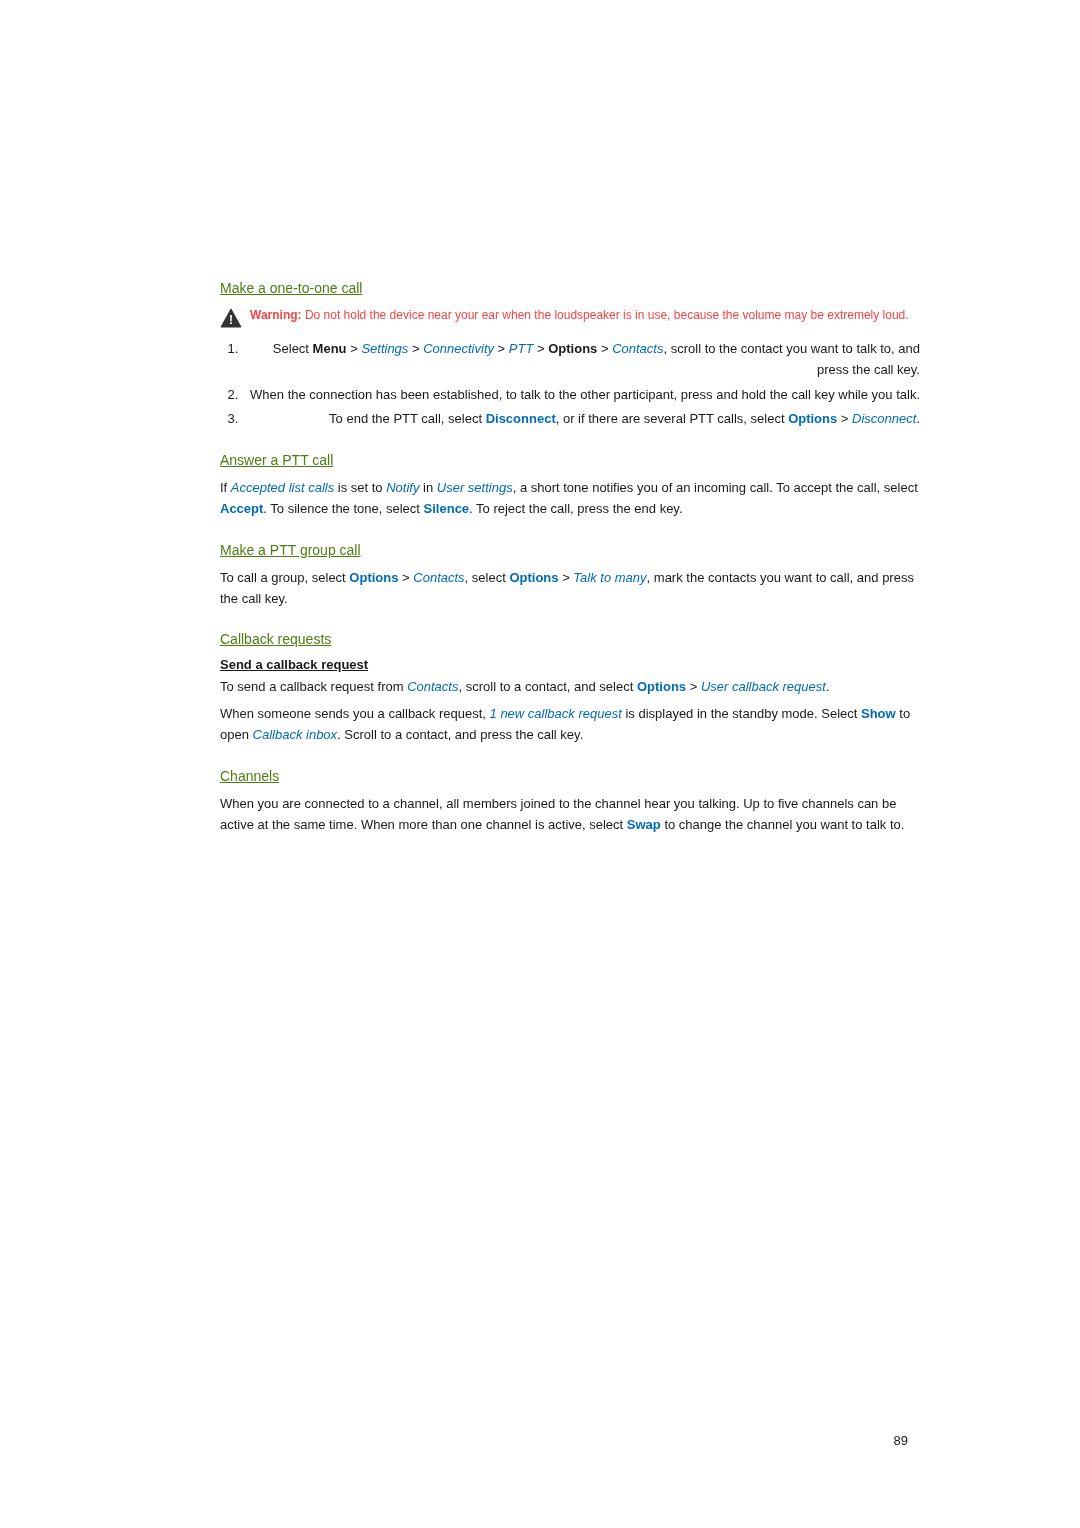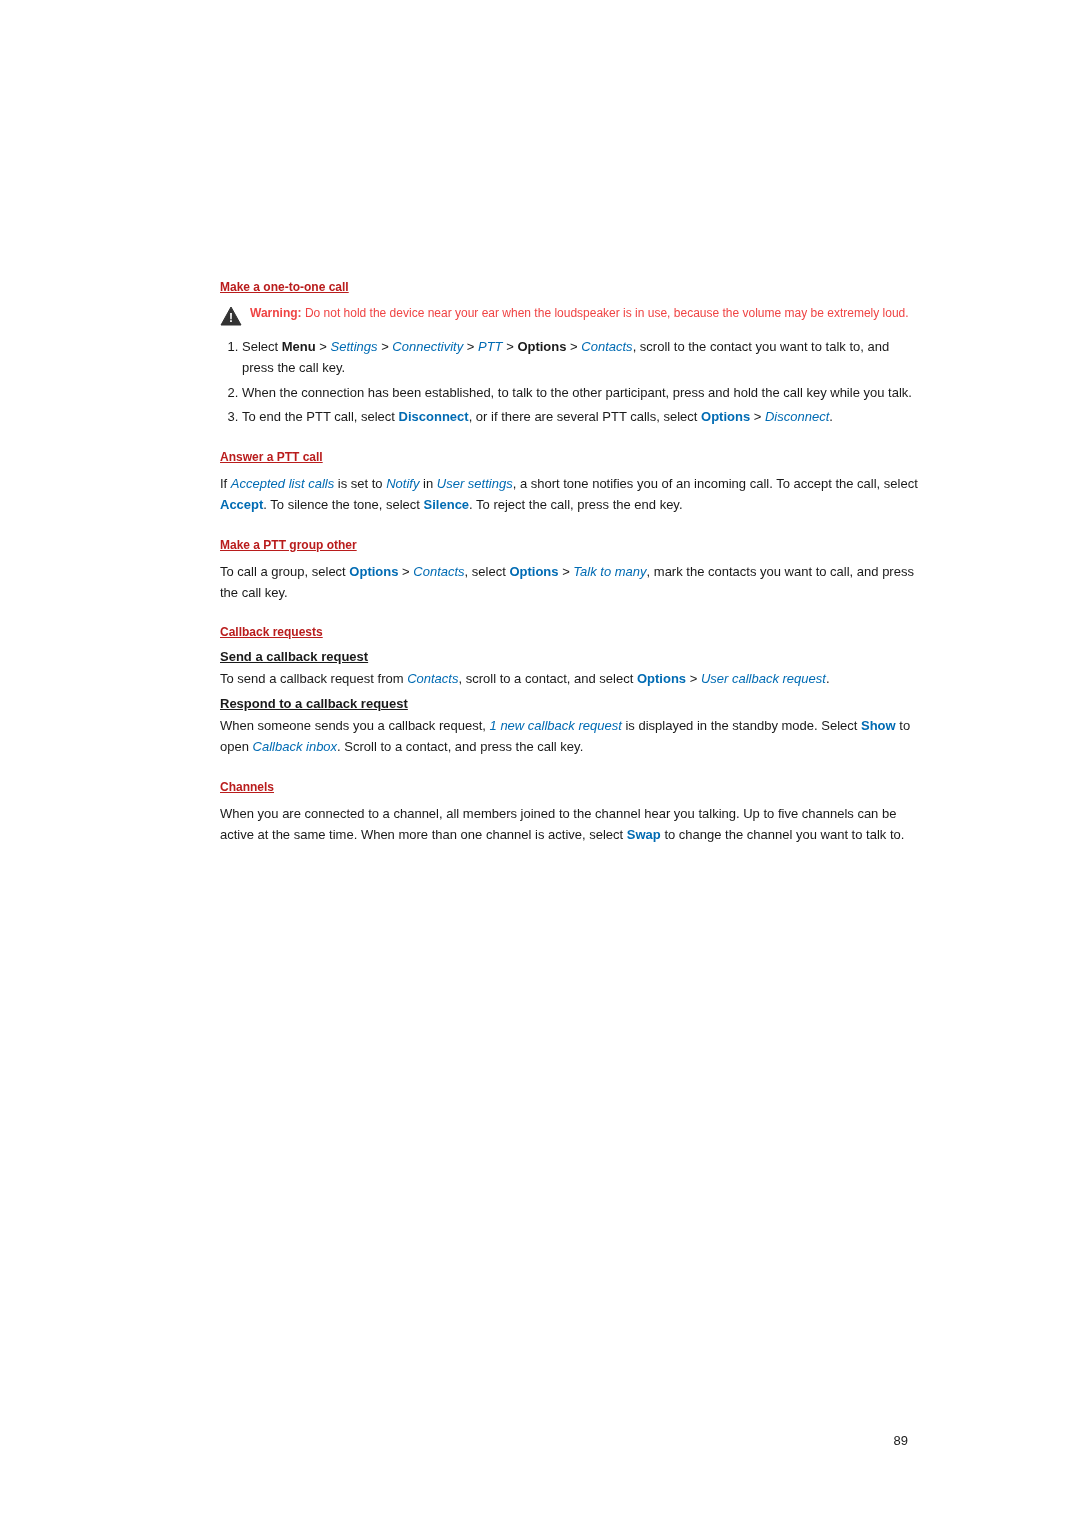--- a/index.html
+++ b/index.html
@@ -24,24 +24,24 @@
       background: #ffffff;
       padding: 280px 160px 120px 220px;
       position: relative;
     }
 
     .section {
       margin-bottom: 22px;
     }
 
     .section-title {
-      font-size: 12px;
-      font-weight: bold;
+      font-size: 14px;
+      font-weight: normal;
       text-decoration: underline;
-      color: #b91c1c;
+      color: #4d7c0f;
       margin-bottom: 10px;
       display: block;
     }
 
     .subsection-title {
       font-size: 13px;
       font-weight: bold;
       color: #1a1a1a;
       margin-bottom: 5px;
       display: block;
@@ -68,20 +68,21 @@
       line-height: 1.5;
     }
 
     .warning-text .bold {
       font-weight: bold;
     }
 
     .numbered-list {
       padding-left: 22px;
       margin-bottom: 10px;
+      text-align: right;
     }
 
     .numbered-list li {
       font-size: 13px;
       color: #1a1a1a;
       line-height: 1.6;
       margin-bottom: 4px;
     }
 
     .body-text {
@@ -148,35 +149,34 @@
   </div>
 
   <div class="section">
     <span class="section-title">Answer a PTT call</span>
     <p class="body-text">
       If <a class="link-blue"><em>Accepted list calls</em></a> is set to <a class="link-blue"><em>Notify</em></a> in <a class="link-blue"><em>User settings</em></a>, a short tone notifies you of an incoming call. To accept the call, select <a class="link-blue-bold">Accept</a>. To silence the tone, select <a class="link-blue-bold">Silence</a>. To reject the call, press the end key.
     </p>
   </div>
 
   <div class="section">
-    <span class="section-title">Make a PTT group other</span>
+    <span class="section-title">Make a PTT group call</span>
     <p class="body-text">
       To call a group, select <a class="link-blue-bold">Options</a> &gt; <a class="link-blue"><em>Contacts</em></a>, select <a class="link-blue-bold">Options</a> &gt; <a class="link-blue"><em>Talk to many</em></a>, mark the contacts you want to call, and press the call key.
     </p>
   </div>
 
   <div class="section">
     <span class="section-title">Callback requests</span>
 
     <span class="subsection-title">Send a callback request</span>
     <p class="body-text">
       To send a callback request from <a class="link-blue"><em>Contacts</em></a>, scroll to a contact, and select <a class="link-blue-bold">Options</a> &gt; <a class="link-blue"><em>User callback request</em></a>.
     </p>
 
-    <span class="subsection-title">Respond to a callback request</span>
     <p class="body-text">
       When someone sends you a callback request, <a class="link-blue"><em>1 new callback request</em></a> is displayed in the standby mode. Select <a class="link-blue-bold">Show</a> to open <a class="link-blue"><em>Callback inbox</em></a>. Scroll to a contact, and press the call key.
     </p>
   </div>
 
   <div class="section">
     <span class="section-title">Channels</span>
     <p class="body-text">
       When you are connected to a channel, all members joined to the channel hear you talking. Up to five channels can be active at the same time. When more than one channel is active, select <a class="link-blue-bold">Swap</a> to change the channel you want to talk to.
     </p>

